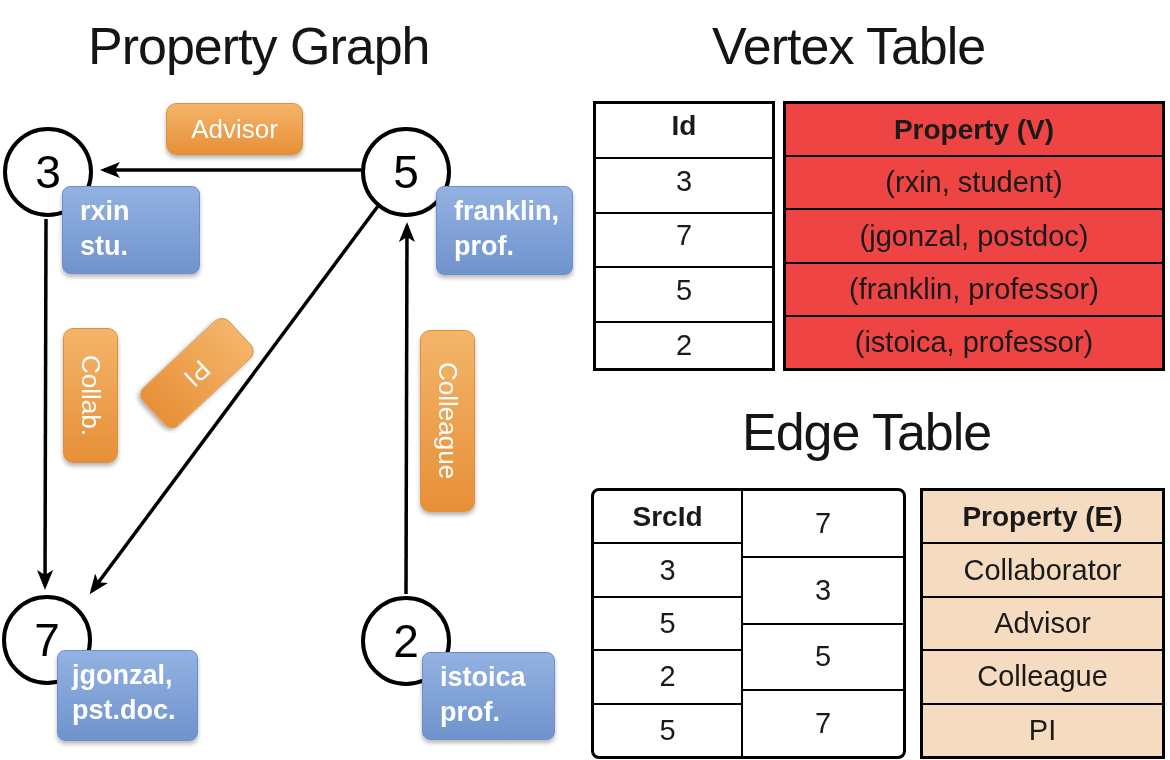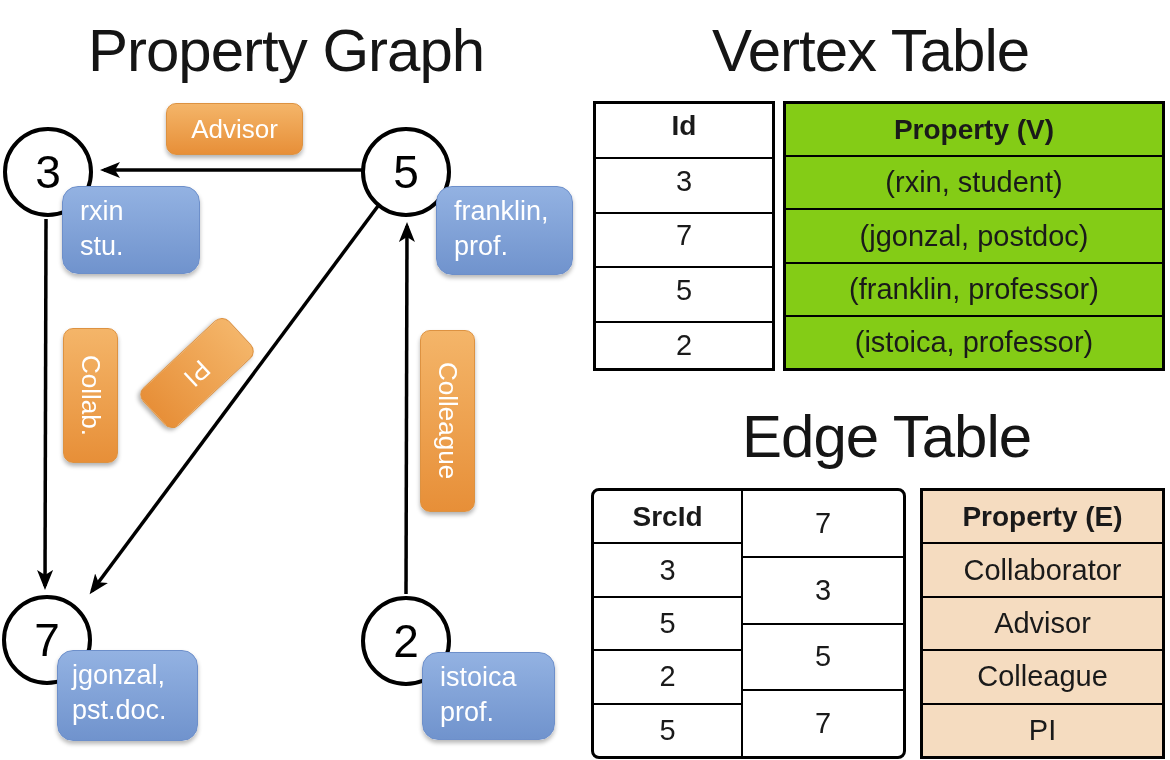--- a/index.html
+++ b/index.html
@@ -5,42 +5,43 @@
   html,body { margin:0; padding:0; }
   body {
     width:1170px; height:760px; position:relative;
     background:#ffffff; overflow:hidden;
     font-family:"Liberation Sans", sans-serif;
     color:#111;
   }
 
   
   .big-title {
-    position:absolute; font-size:60px; font-weight:300;
+    position:absolute; font-size:52px; font-weight:300;
     letter-spacing:-1px; color:#151515; white-space:nowrap;text-align:center;
   }
 
   
   #graph-svg { position:absolute; left:0; top:0; z-index:1; }
 
   .node-circle {
     position:absolute; width:90px; height:90px; box-sizing:border-box;
     border:4px solid #000; border-radius:50%; background:#fff;
     display:flex; align-items:center; justify-content:center;
     font-size:46px; font-weight:300; color:#000; z-index:2;
   }
 
   .vprop-box {
     position:absolute; box-sizing:border-box; z-index:3;
-    border-radius:16px;
+    border-radius:8px;
     background:linear-gradient(#93b2e2, #7093cd);
     border:1px solid #6d8fca;
     box-shadow:0 3px 4px rgba(0,0,0,0.28);
     color:#fff; font-size:27px; line-height:35px;
     padding:7px 6px 0 17px;
+    font-weight:bold;
   }
 
   .eprop-box {
     position:absolute; box-sizing:border-box; z-index:2;
     border-radius:10px;
     background:linear-gradient(#f4b569, #e78f38);
     border:1px solid #dd9241;
     box-shadow:0 3px 4px rgba(0,0,0,0.3);
     color:#fff; font-size:26px;
     display:flex; align-items:center; justify-content:center;
@@ -53,21 +54,21 @@
     border:3px solid #000; background:#fff;
   }
   .subcol { display:flex; flex-direction:column; box-sizing:border-box; }
   .subcol.divided { border-left:2px solid #000; }
   .cell {
     flex:1; display:flex; align-items:center; justify-content:center;
     font-size:29px; color:#1a1a1a; box-sizing:border-box; white-space:nowrap;
   }
   .cell + .cell { border-top:2px solid #000; }
   .cell.header { font-weight:bold; font-size:28px; }
-  .fill-blue .cell { background:#84cc16;text-align:center; }
+  .fill-blue .cell { background:#ef4444;text-align:center; }
   .fill-tan  .cell { background:#f5dcc0; }
 </style>
 </head>
 <body>
 
 <div class="big-title" style="left:88px; top:16px;">Property Graph</div>
 
 <div class="big-title" style="left:712px; top:16px;">Vertex Table</div>
 
 <div class="big-title" style="left:742px; top:402px;">Edge Table</div>

